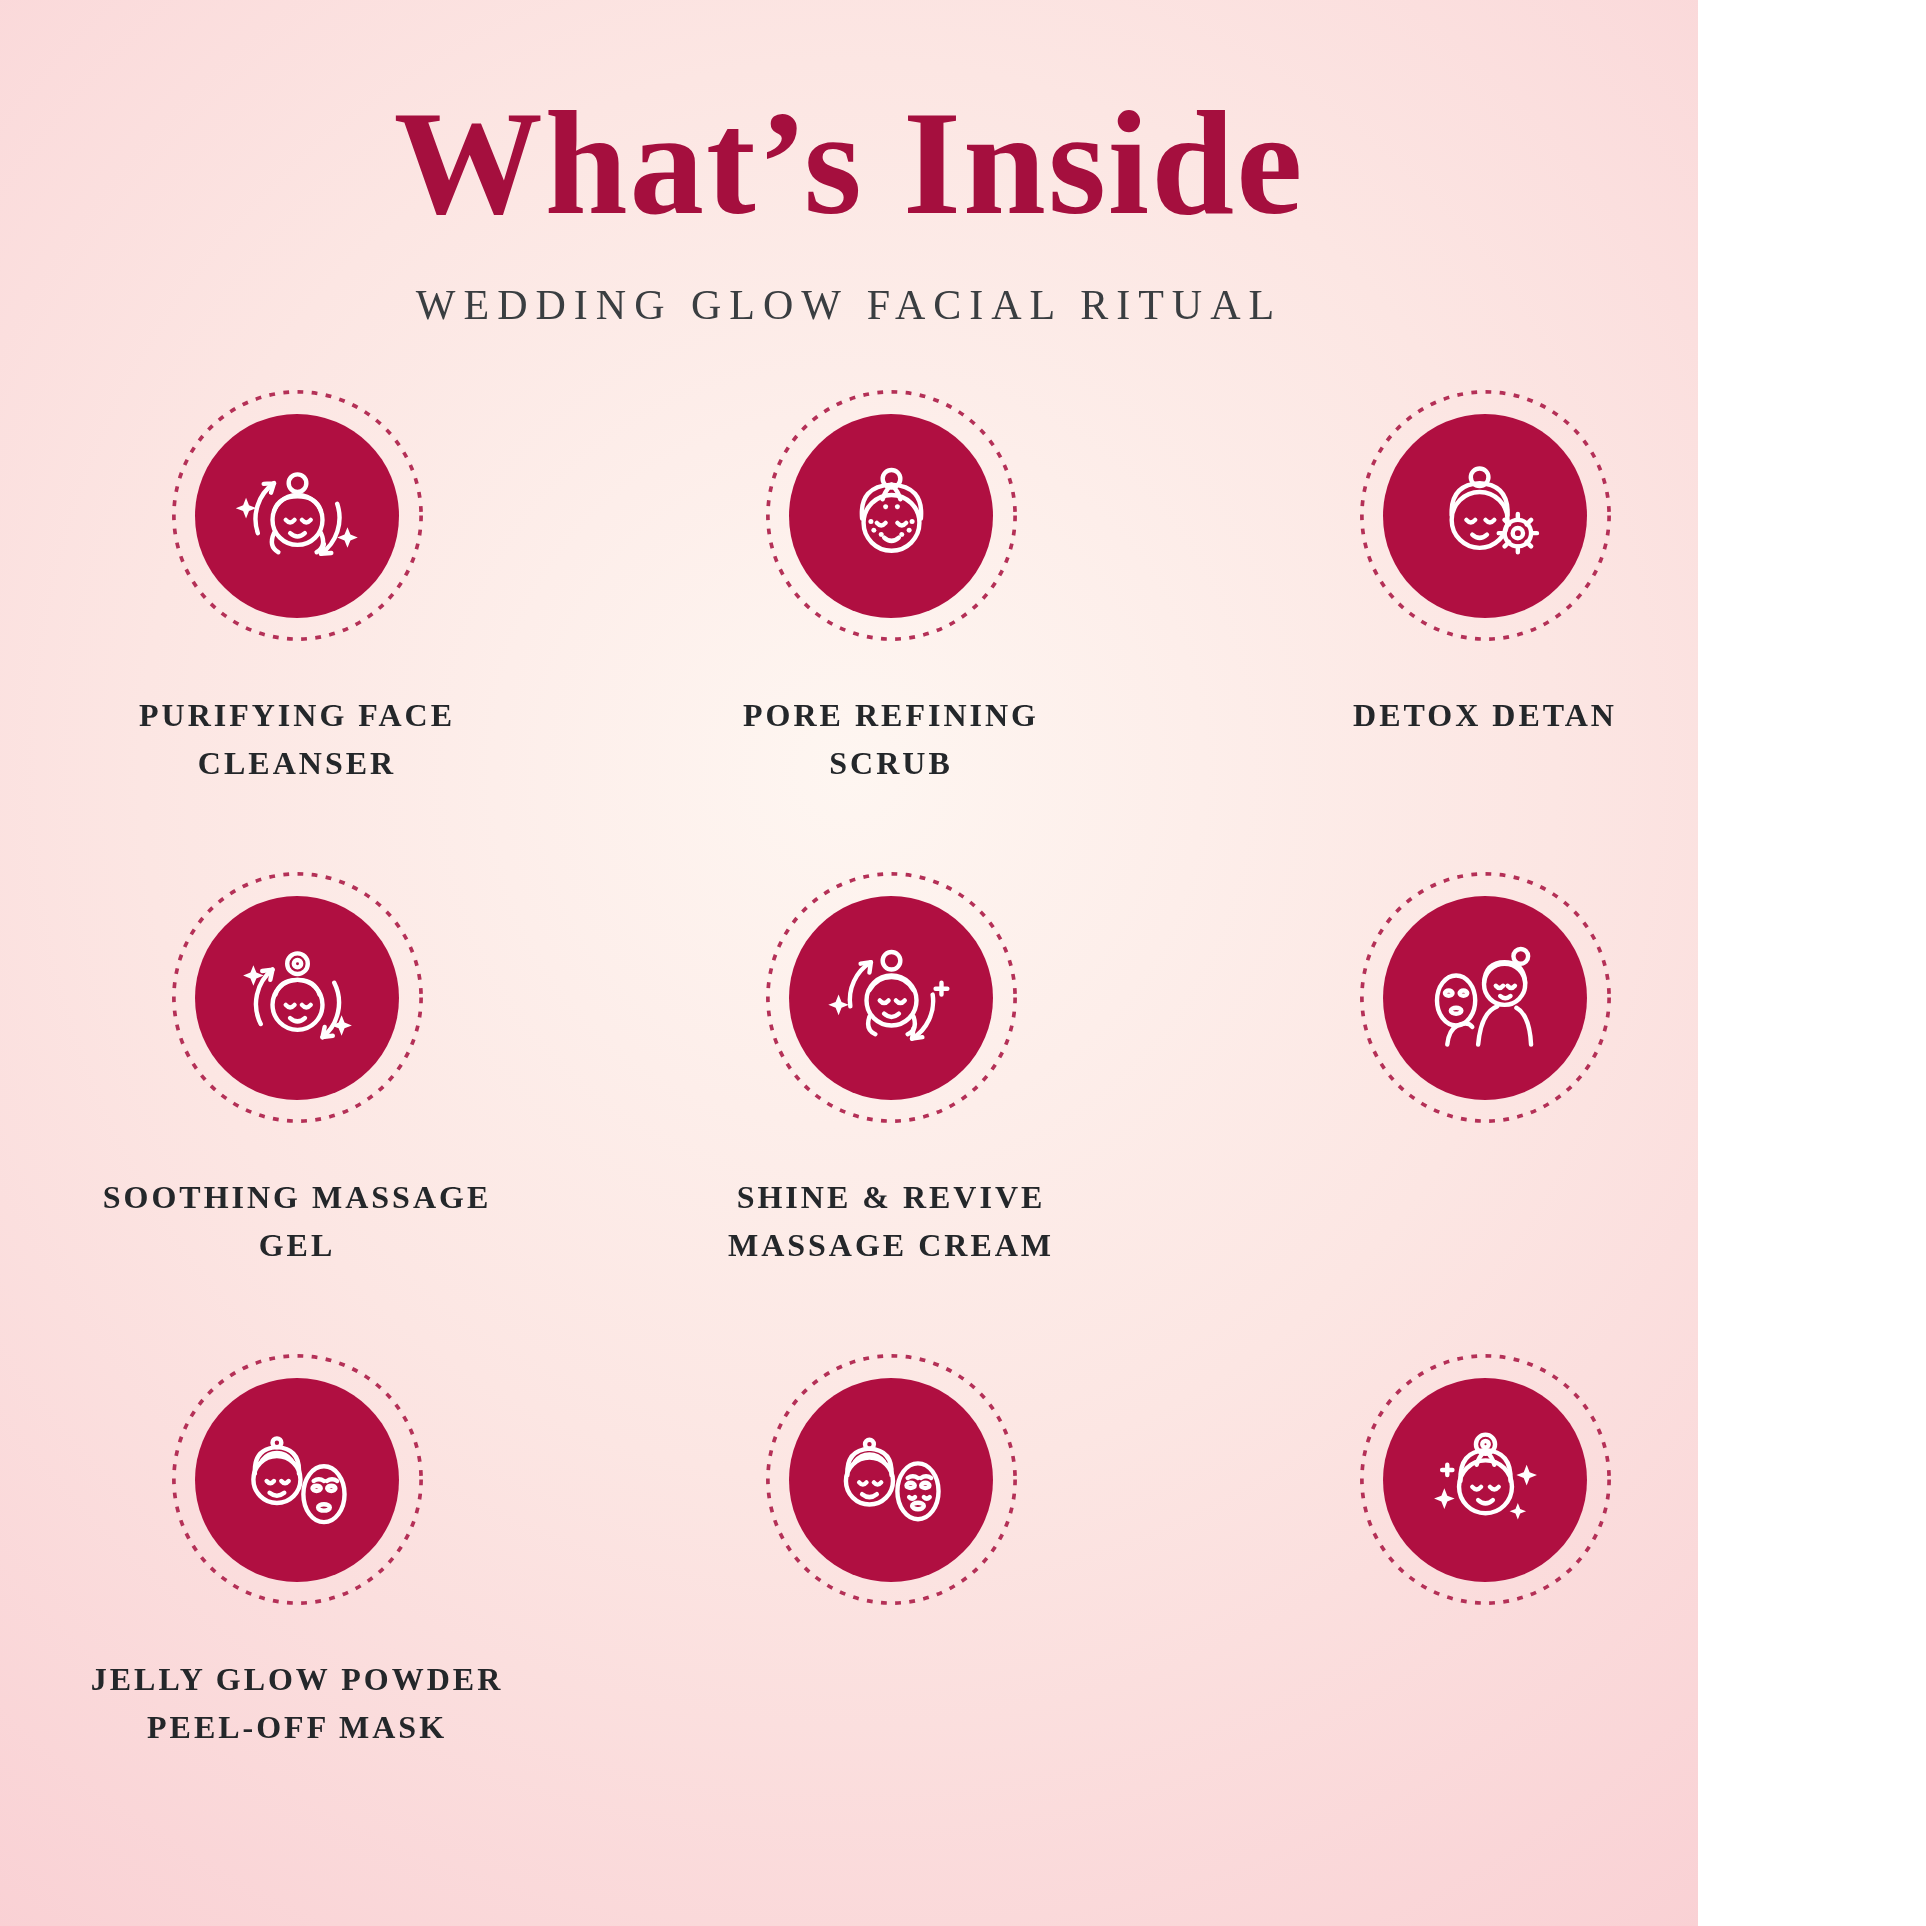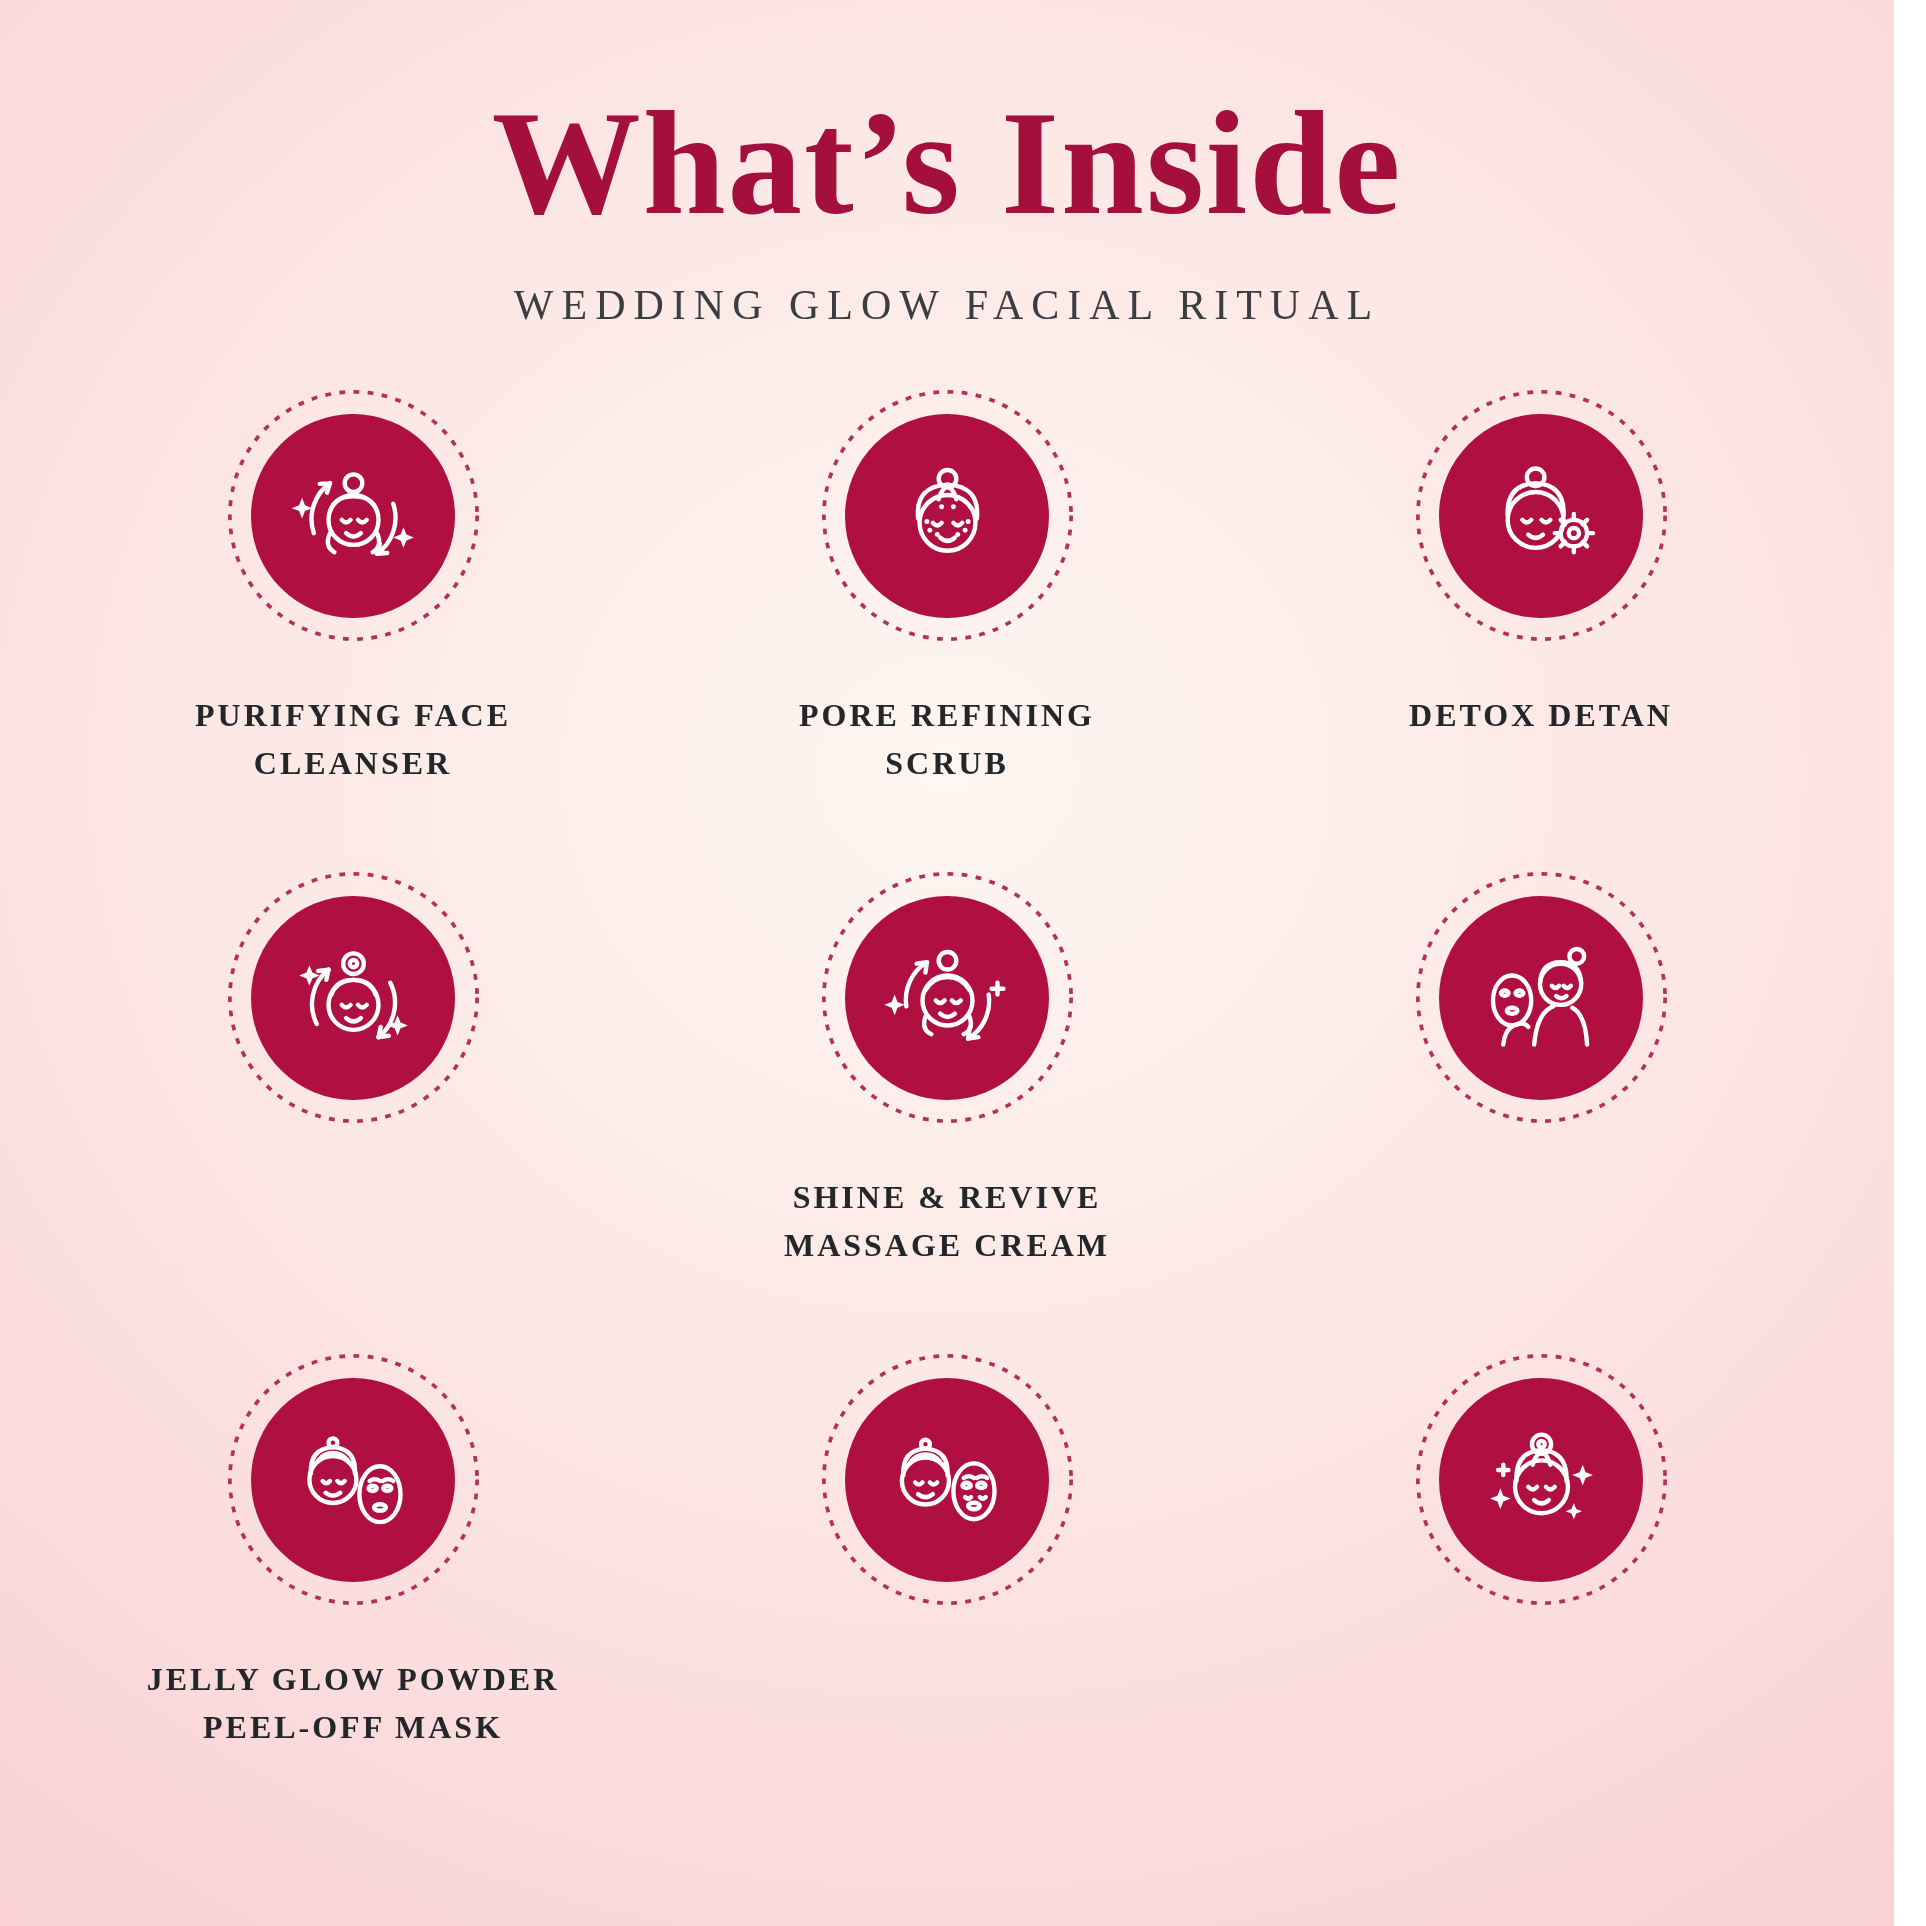--- a/index.html
+++ b/index.html
@@ -1,19 +1,19 @@
 <!DOCTYPE html>
 <html><head>
 <meta charset="utf-8">
 <style>
   * { box-sizing: border-box; }
   body { margin:0; }
   .page {
     position: relative;
-    width: 1894px;
+    width: 1698px;
     height: 1927px;
     overflow: hidden;
     font-family: "Liberation Serif", serif;
     background: radial-gradient(ellipse 130% 115% at 50% 40%,
       #fef6f1 0%, #fce6e3 32%, #f9cfd3 68%, #f5b9c2 100%);
   }
   header { text-align: center; padding-top: 85px; }
   .title {
     margin: 0;
     font-size: 149px;
@@ -191,20 +191,22 @@
               <path d="M25 68 A30 30 0 0 1 33 31"></path>
               <path d="M33 31 l-7 1 M33 31 l-1.5 7"></path>
               <path d="M75 40 A30 30 0 0 1 67 77"></path>
               <path d="M67 77 l7 -1 M67 77 l1.5 -7"></path>
             </g>
             <path class="fillw" d="M20 28 l2 5 5 2 -5 2 -2 5 -2 -5 -5 -2 5 -2 z"></path>
             <path class="fillw" d="M80 62 l2 5 5 2 -5 2 -2 5 -2 -5 -5 -2 5 -2 z"></path>
           </svg>
         </div>
       </div>
+      <div class="label">SOOTHING MASSAGE
+GEL</div>
     </div>
 
     <div class="cell">
       <div class="icon-wrap">
         <svg class="ring" viewBox="0 0 100 100">
             <circle cx="50" cy="50" r="47"></circle>
           </svg>
         <div class="disc">
           <svg class="glyph" viewBox="0 0 100 100">
             <g>

